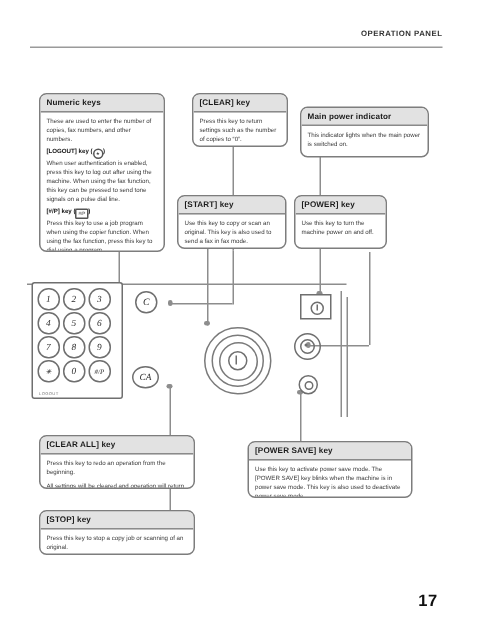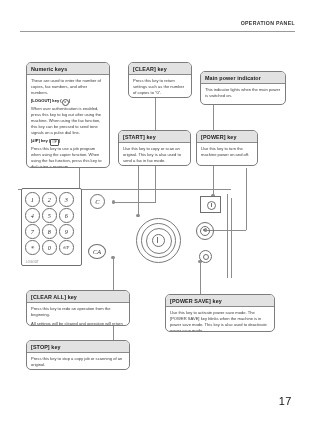--- a/index.html
+++ b/index.html
@@ -38,21 +38,21 @@
     height: 1px;
     background: #9a9a9a;
   }
 
   
   .page-number {
     position: absolute;
     right: 8px;
     bottom: 18px;
     font-size: 11px;
-    font-weight: normal;
+    font-weight: bold;
     color: #111;
     letter-spacing: .5px;
   }
 
   
   .callout {
     position: absolute;
     border: 0.8px solid #7d7d7d;
     border-radius: 5px;
     background: #ffffff;

